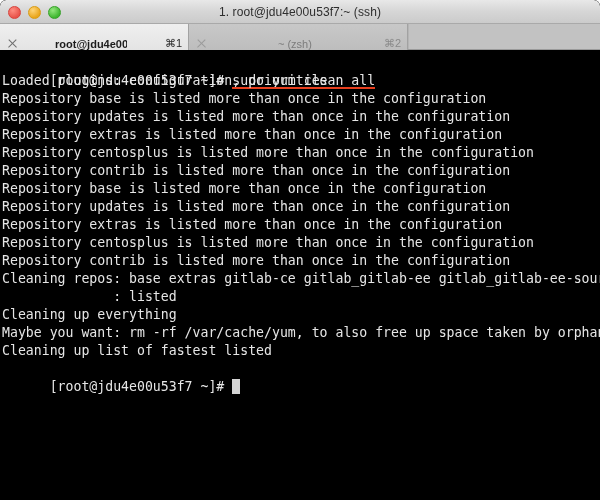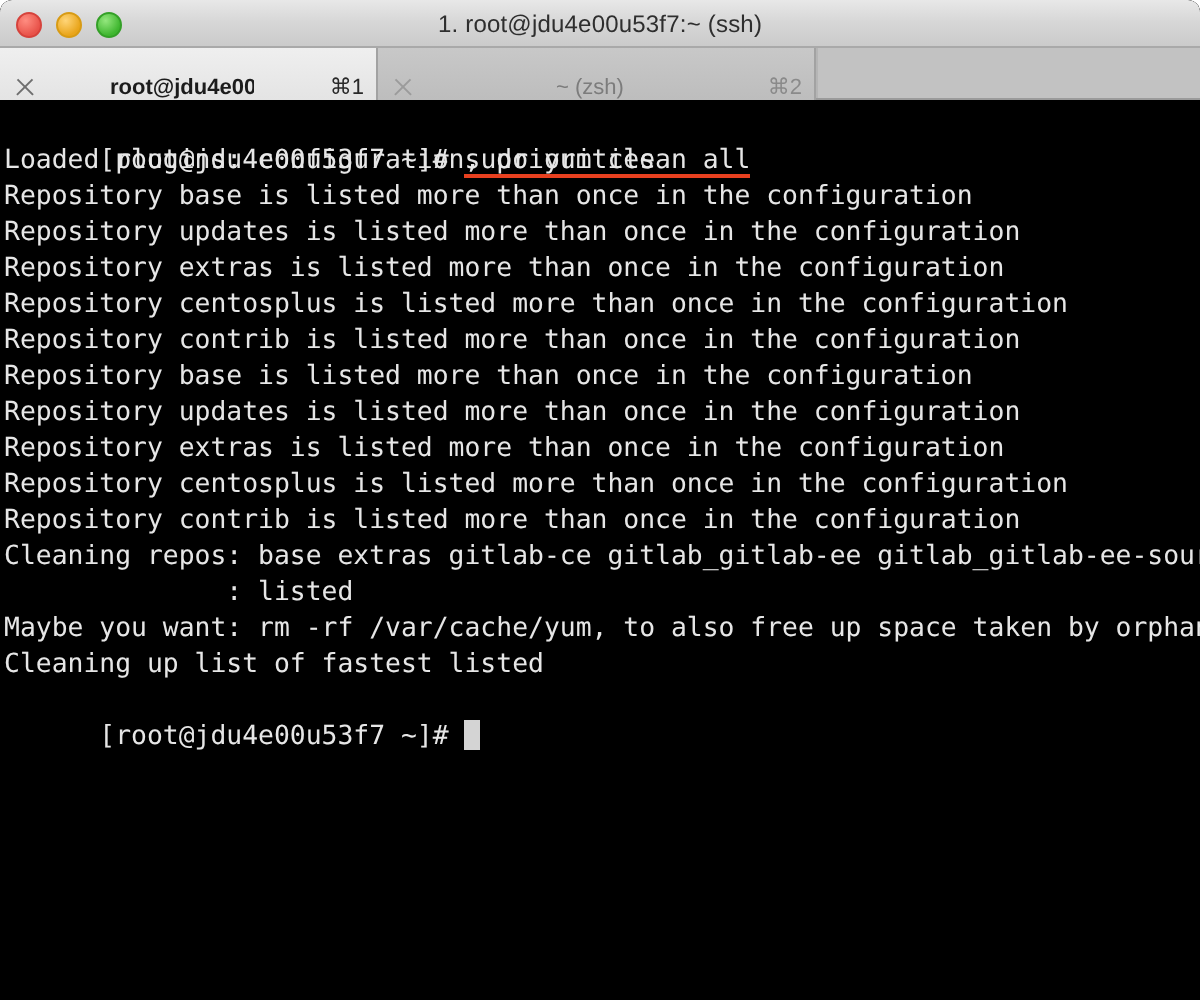--- a/index.html
+++ b/index.html
@@ -225,20 +225,21 @@
         <div class="term-line">Repository extras is listed more than once in the configuration</div>
         <div class="term-line">Repository centosplus is listed more than once in the configuration</div>
         <div class="term-line">Repository contrib is listed more than once in the configuration</div>
         <div class="term-line">Repository base is listed more than once in the configuration</div>
         <div class="term-line">Repository updates is listed more than once in the configuration</div>
         <div class="term-line">Repository extras is listed more than once in the configuration</div>
         <div class="term-line">Repository centosplus is listed more than once in the configuration</div>
         <div class="term-line">Repository contrib is listed more than once in the configuration</div>
         <div class="term-line">Cleaning repos: base extras gitlab-ce gitlab_gitlab-ee gitlab_gitlab-ee-source</div>
         <div class="term-line">              : listed</div>
+        <div class="term-line">Cleaning up everything</div>
         <div class="term-line">Maybe you want: rm -rf /var/cache/yum, to also free up space taken by orphaned d</div>
         <div class="term-line">Cleaning up list of fastest listed</div>
       </div>
 
     <div class="term-line">
       <span>[root@jdu4e00u53f7 ~]# </span><span class="cursor"></span>
     </div>
 
   </div>
 </div>

